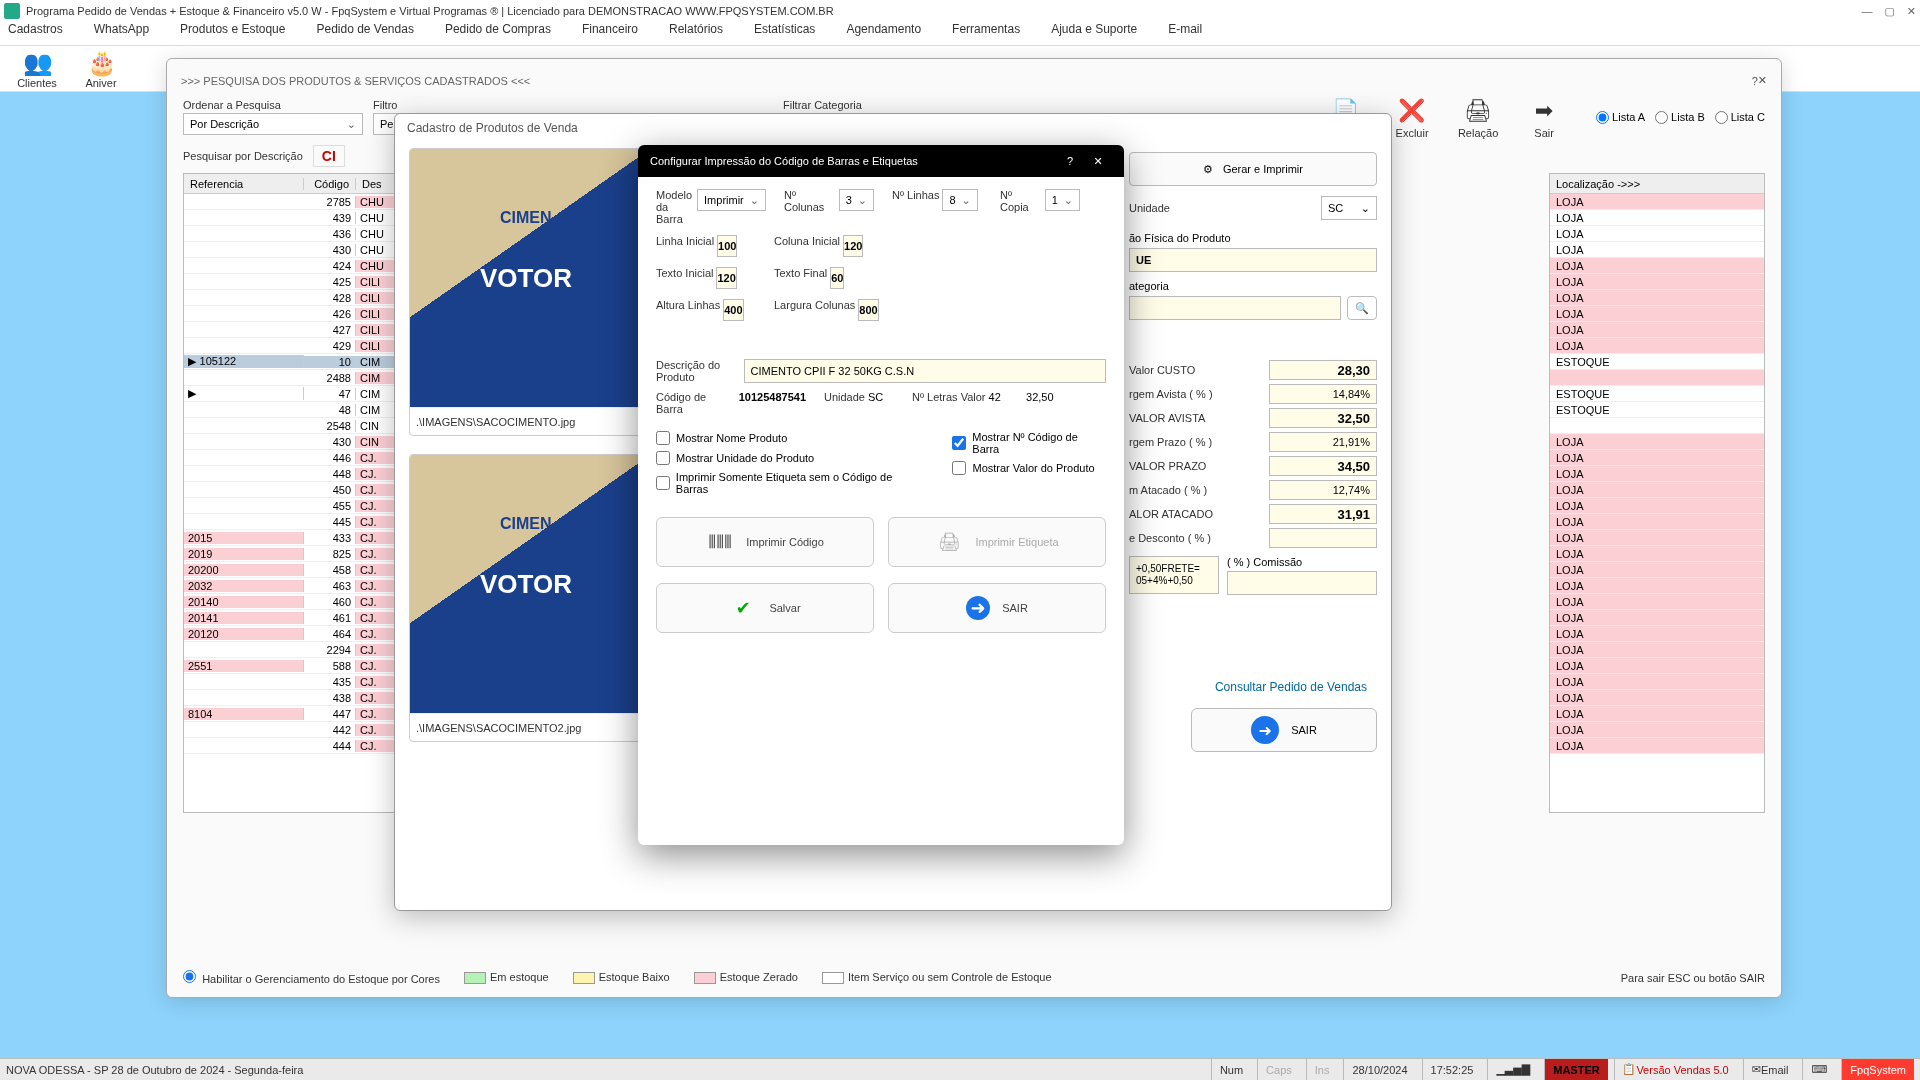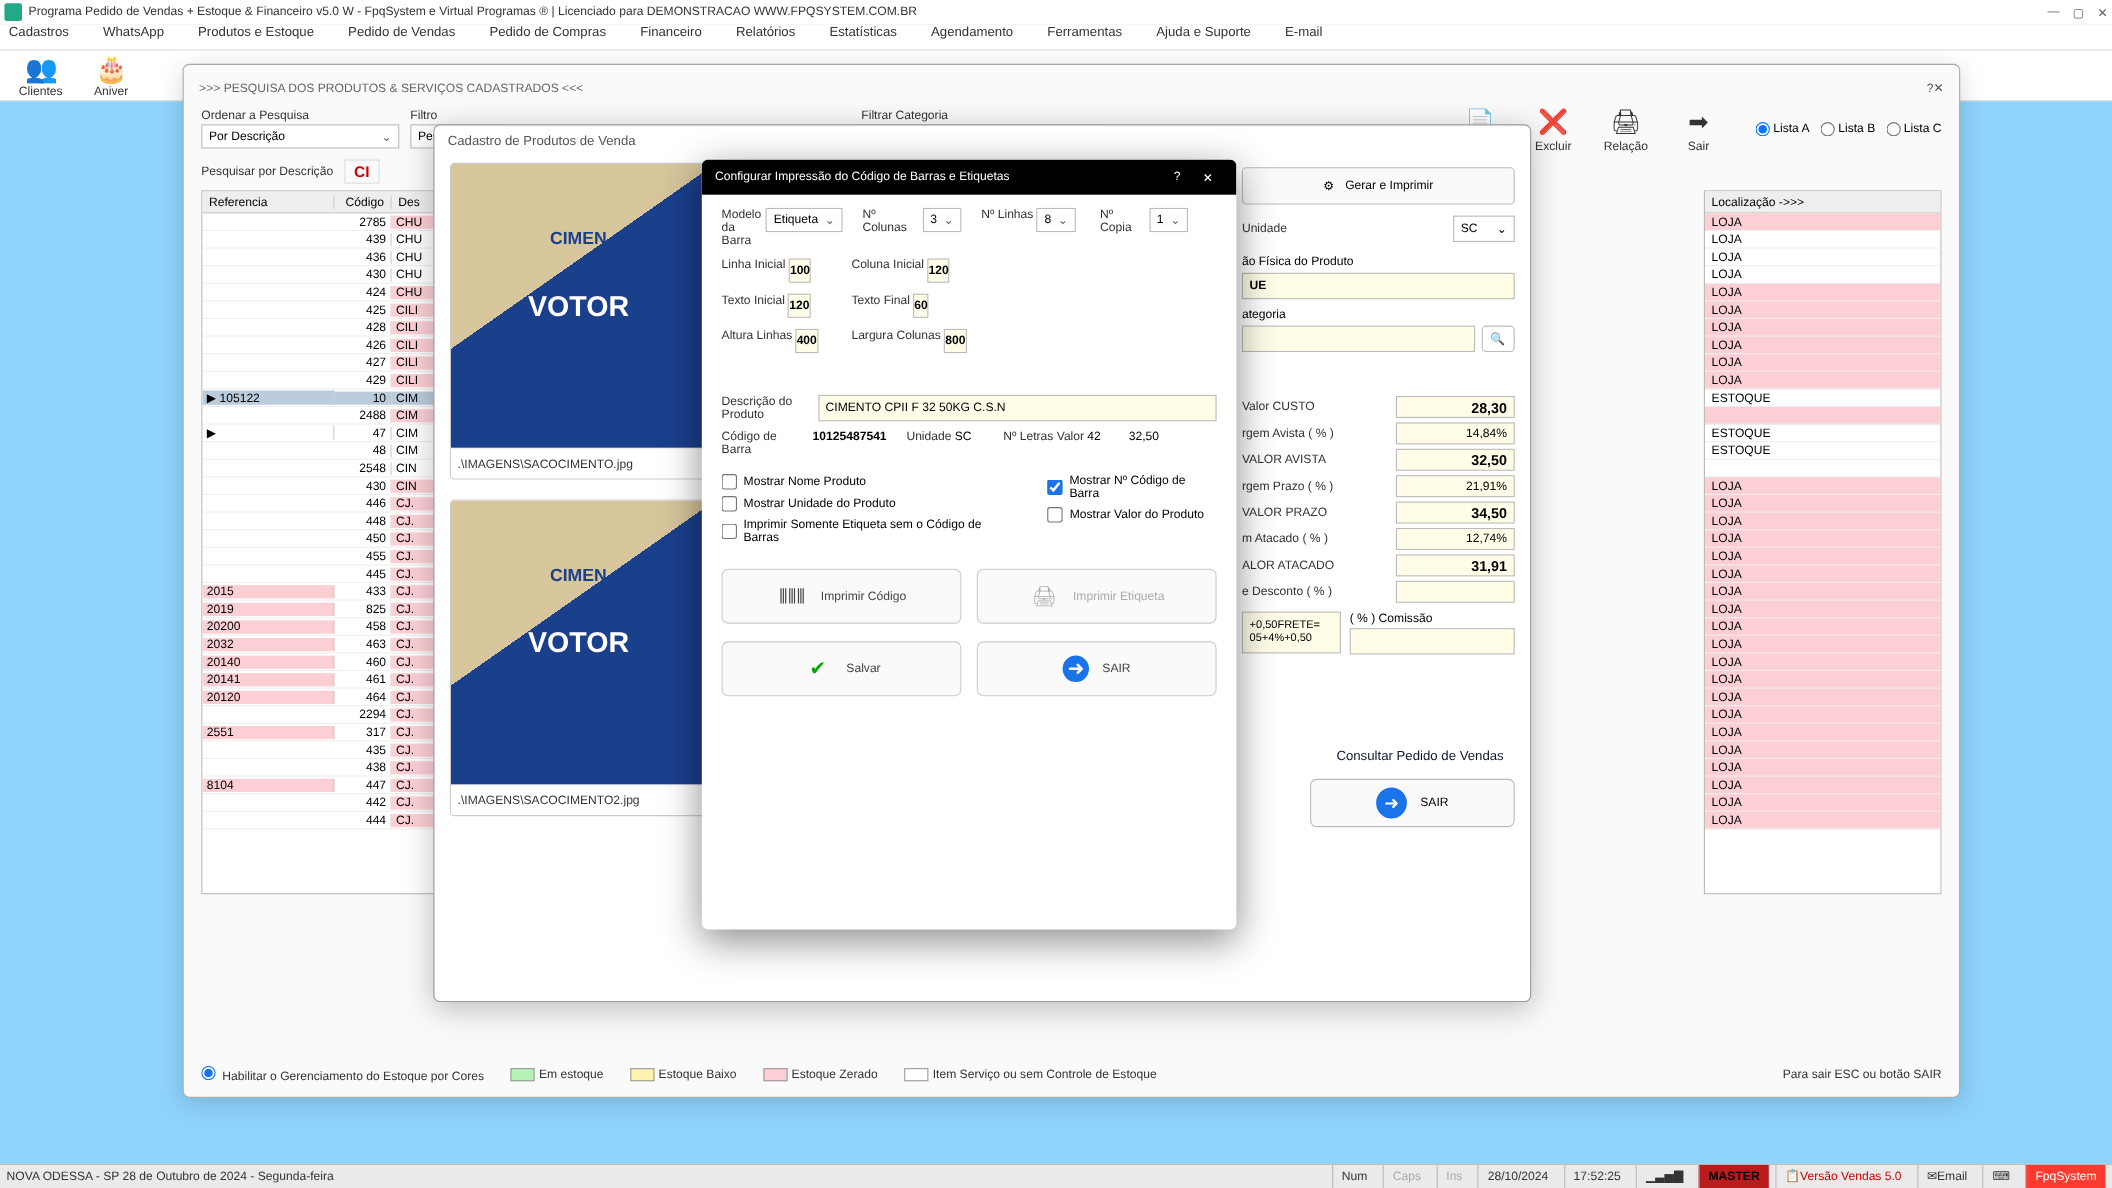--- a/index.html
+++ b/index.html
@@ -56,21 +56,21 @@
 .right-pane { position: absolute; right: 14px; top: 10px; width: 248px; }
 .btn-wide { height: 34px; border: 1px solid #bbb; border-radius: 4px; background: #fafafa; display: flex; align-items: center; justify-content: center; gap: 10px; margin-bottom: 10px; cursor: pointer; }
 .kv { display: flex; align-items: center; justify-content: space-between; margin: 4px 0; }
 .kv .k { color: #333; font-size: 11px; }
 .kv .v { width: 108px; height: 20px; border: 1px solid #bbb; background: #fffde8; text-align: right; padding: 0 6px; display: flex; align-items: center; justify-content: flex-end; }
 .kv .v.big { font-weight: bold; font-size: 13px; }
 .unit-sel { width: 56px; height: 24px; border: 1px solid #bbb; display: flex; align-items: center; justify-content: space-between; padding: 0 6px; background: #fff; }
 .txtbox { border: 1px solid #bbb; background: #fffde8; height: 24px; display: flex; align-items: center; padding: 0 6px; }
 .cad-sair { position: absolute; right: 14px; bottom: 14px; width: 186px; height: 44px; border: 1px solid #bbb; border-radius: 6px; background: #fafafa; display: flex; align-items: center; justify-content: center; gap: 12px; cursor: pointer; }
 .cad-sair .circ { width: 28px; height: 28px; border-radius: 50%; background: #1a73e8; display: flex; align-items: center; justify-content: center; color: #fff; font-size: 16px; }
-.consult-link { position: absolute; right: 24px; bottom: 72px; color: #0f172a; font-size: 12px; margin-left: 48px; }
+.consult-link { position: absolute; right: 24px; bottom: 72px; color: #0369a1; font-size: 12px; margin-left: 48px; }
 .modal { position: absolute; left: 638px; top: 145px; width: 486px; height: 700px; background: #fff; border-radius: 6px; box-shadow: 0 10px 36px rgba(0,0,0,.45); overflow: hidden; }
 .modal-tb { height: 32px; background: #000; color: #fff; display: flex; align-items: center; padding: 0 12px; font-size: 12px; }
 .modal-tb .mt-title { flex: 1; }
 .modal-tb .mt-btn { width: 28px; text-align: center; cursor: pointer; }
 .modal-body { padding: 12px 18px; }
 .mrow { display: flex; gap: 18px; margin-bottom: 10px; }
 .mfld { display: flex; flex-direction: row; gap: 3px; }
 .mfld .ml { font-size: 11px; color: #333; }
 .mfld .sel { height: 22px; border: 1px solid #bbb; background: #fff; display: flex; align-items: center; justify-content: space-between; padding: 0 6px; }
 .mfld .sel::after { content: "⌄"; color: #666; margin-left: 6px; }
@@ -342,21 +342,21 @@
               <div class="gcol-cod">464</div>
               <div class="gcol-des">CJ.</div>
             </div>
             <div class="grid-row pink">
               <div class="gcol-ref"></div>
               <div class="gcol-cod">2294</div>
               <div class="gcol-des">CJ.</div>
             </div>
             <div class="grid-row pink">
               <div class="gcol-ref">2551</div>
-              <div class="gcol-cod">317</div>
+              <div class="gcol-cod">588</div>
               <div class="gcol-des">CJ.</div>
             </div>
             <div class="grid-row pink">
               <div class="gcol-ref"></div>
               <div class="gcol-cod">435</div>
               <div class="gcol-des">CJ.</div>
             </div>
             <div class="grid-row pink">
               <div class="gcol-ref"></div>
               <div class="gcol-cod">438</div>
@@ -529,21 +529,21 @@
   <div class="modal-tb">
     <span class="mt-title">Configurar Impressão do Código de Barras e Etiquetas</span>
     <span class="mt-btn">?</span>
     <span class="mt-btn">✕</span>
   </div>
   <div class="modal-body">
     <div class="mrow">
       <div class="mfld" style="width:110px">
           <span class="ml">Modelo da Barra</span>
           <div class="sel">
-            <span>Etiqueta</span>
+            <span>Imprimir</span>
           </div>
         </div>
       <div class="mfld" style="width:90px">
           <span class="ml">Nº Colunas</span>
           <div class="sel">
             <span>3</span>
           </div>
         </div>
       <div class="mfld" style="width:90px">
           <span class="ml">Nº Linhas</span>

